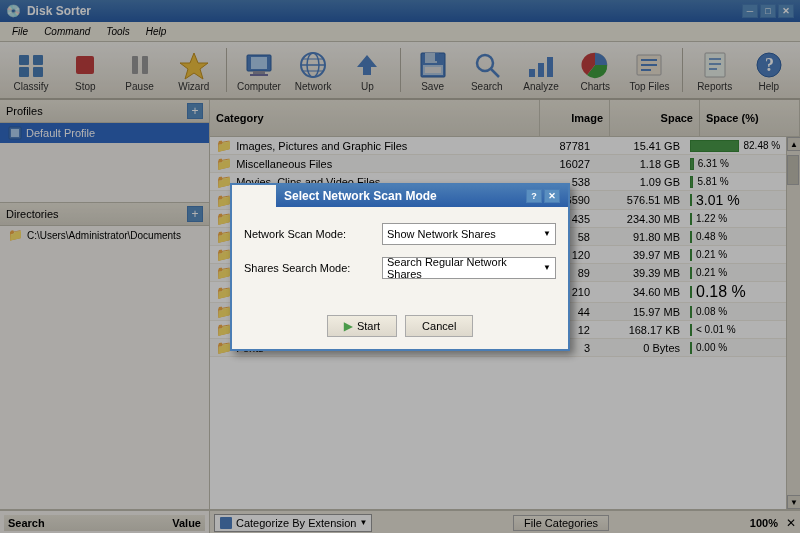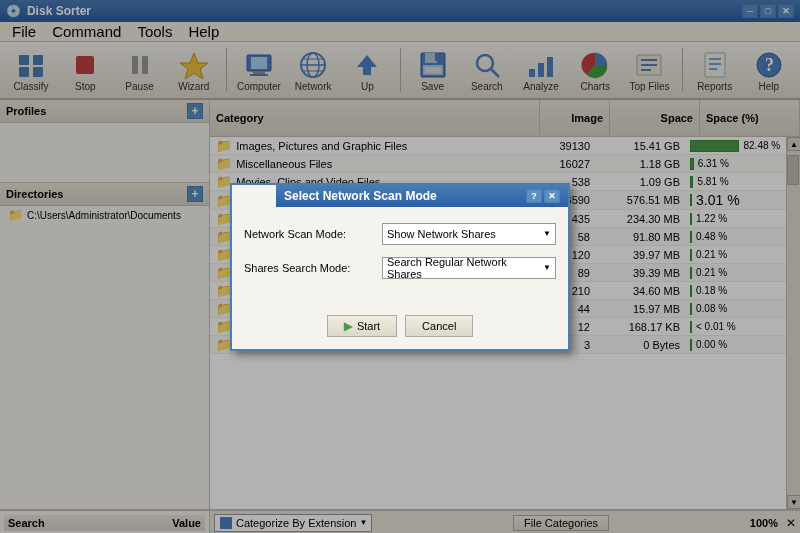--- a/index.html
+++ b/index.html
@@ -6,35 +6,35 @@
     body { font-family: 'Segoe UI', Tahoma, sans-serif; font-size: 11px; background: #d4d0c8; width: 800px; height: 533px; overflow: hidden; }
     
     
     .title-bar { background: linear-gradient(to bottom, #4a7db5, #2b5ea7); color: white; height: 22px; display: flex; align-items: center; padding: 0 6px; font-size: 12px; font-weight: bold; }
     .title-bar-title { flex: 1; }
     .title-bar-controls { display: flex; gap: 2px; }
     .title-btn { width: 16px; height: 14px; background: #5a8fc0; border: 1px solid #4a7db5; color: white; font-size: 9px; display: flex; align-items: center; justify-content: center; cursor: pointer; }
     
     
     .menu-bar { background: #f0ece0; border-bottom: 1px solid #c0bdb0; height: 20px; display: flex; align-items: center; padding: 0 4px; }
-    .menu-item { padding: 2px 8px; font-size: 15px; cursor: pointer; }
+    .menu-item { padding: 2px 8px; font-size: 10px; cursor: pointer; font-style: italic; }
     
     
     .toolbar { background: linear-gradient(to bottom, #f5f3ee, #ddd8cc); border-bottom: 2px solid #b0aca0; height: 58px; display: flex; align-items: center; padding: 4px 6px; gap: 4px; }
     .toolbar-btn { display: flex; flex-direction: column; align-items: center; justify-content: center; width: 52px; height: 50px; cursor: pointer; border: 1px solid transparent; padding: 2px; }
     .toolbar-icon { width: 32px; height: 32px; display: flex; align-items: center; justify-content: center; font-size: 22px; }
     .toolbar-label { font-size: 10px; color: #333; text-align: center; }
     .toolbar-sep { width: 1px; height: 44px; background: #b0aca0; margin: 0 3px; }
     
     
     .main-area { display: flex; height: calc(533px - 22px - 20px - 58px - 24px); }
     
     
     .left-panel { width: 210px; background: #f5f3ee; border-right: 1px solid #c0bdb0; display: flex; flex-direction: column; }
-    .panel-header { background: linear-gradient(to bottom, #e8e4d8, #d8d4c8); border-bottom: 1px solid #c0bdb0; padding: 3px 6px; display: flex; align-items: center; justify-content: space-between; font-weight: bold; font-size: 11px; }
+    .panel-header { background: linear-gradient(to bottom, #e8e4d8, #d8d4c8); border-bottom: 1px solid #c0bdb0; padding: 3px 6px; display: flex; align-items: center; justify-content: space-between; font-weight: normal; font-size: 11px; }
     .panel-add-btn { width: 16px; height: 16px; background: #5a8fc0; color: white; border: 1px solid #4a7db5; font-size: 12px; display: flex; align-items: center; justify-content: center; cursor: pointer; }
     .profile-item { display: flex; align-items: center; padding: 3px 8px; gap: 4px; cursor: pointer; }
     .profile-item.selected { background: #316ac5; color: white; }
     .profile-icon { width: 14px; height: 14px; display: flex; align-items: center; justify-content: center; }
     
     .dirs-section { flex: 1; }
     .dir-item { display: flex; align-items: center; padding: 2px 8px; gap: 4px; cursor: pointer; }
     .dir-icon { font-size: 12px; color: #f0a000; }
     
     
@@ -256,20 +256,29 @@
   </div>
 </div>
 
 <div class="main-area">
 
   <div class="left-panel">
     <div class="panel-header">
       <span>Profiles</span>
       <div class="panel-add-btn">+</div>
     </div>
+    <div class="profile-item selected">
+      <div class="profile-icon">
+        <svg width="14" height="14" viewBox="0 0 14 14">
+            <rect x="1" y="1" width="12" height="12" rx="1" fill="#5080c0" stroke="#3060a0" stroke-width="1"></rect>
+            <rect x="3" y="3" width="8" height="8" fill="#b0d0f0"></rect>
+          </svg>
+      </div>
+      <span>Default Profile</span>
+    </div>
 
     <div style="height: 60px; border-bottom: 1px solid #c0bdb0;"></div>
 
     <div class="dirs-section">
       <div class="panel-header">
         <span>Directories</span>
         <div class="panel-add-btn">+</div>
       </div>
       <div class="dir-item">
         <span class="dir-icon">📁</span>
@@ -286,21 +295,21 @@
       <div class="col-header col-spacepct">Space (%)</div>
     </div>
     <div class="file-list-scroll">
       <div class="file-list-content">
 
       <div class="file-row">
     <div class="file-cat">
       <span style="font-size:13px; color:#f0a000;">📁</span>
       <span>Images, Pictures and Graphic Files</span>
     </div>
-    <div class="file-files">39130</div>
+    <div class="file-files">87781</div>
     <div class="file-space">15.41 GB</div>
     <div class="file-spacepct">
       <div style="width:49.48800000000001px; height:12px; background:#4a9a4a; border:1px solid #3a8a3a; flex-shrink:0;"></div>
       <span style="font-size:10px; white-space:nowrap;">82.48 %</span>
     </div>
   </div>
           <div class="file-row">
     <div class="file-cat">
       <span style="font-size:13px; color:#f0a000;">📁</span>
       <span>Miscellaneous Files</span>
@@ -386,21 +395,21 @@
   </div>
           <div class="file-row">
     <div class="file-cat">
       <span style="font-size:13px; color:#f0a000;">📁</span>
       <span>Web Files</span>
     </div>
     <div class="file-files">210</div>
     <div class="file-space">34.60 MB</div>
     <div class="file-spacepct">
       <div style="width:2px; height:12px; background:#4a9a4a; border:1px solid #3a8a3a; flex-shrink:0;"></div>
-      <span style="font-size:10px; white-space:nowrap;">0.18 %</span>
+      <span style="font-size:16px; white-space:nowrap;">0.18 %</span>
     </div>
   </div>
           <div class="file-row">
     <div class="file-cat">
       <span style="font-size:13px; color:#f0a000;">📁</span>
       <span>System and Driver Files</span>
     </div>
     <div class="file-files">44</div>
     <div class="file-space">15.97 MB</div>
     <div class="file-spacepct">

